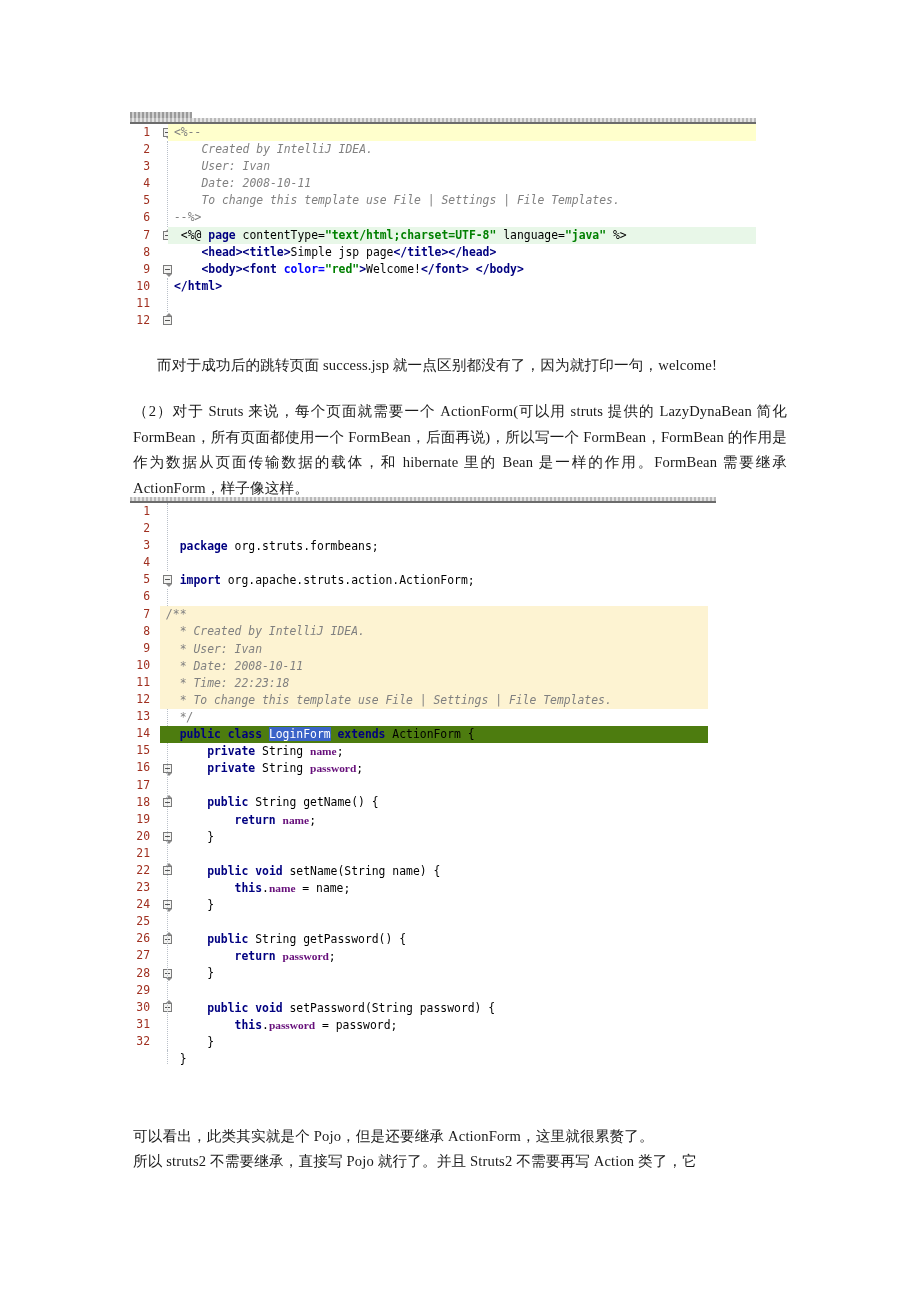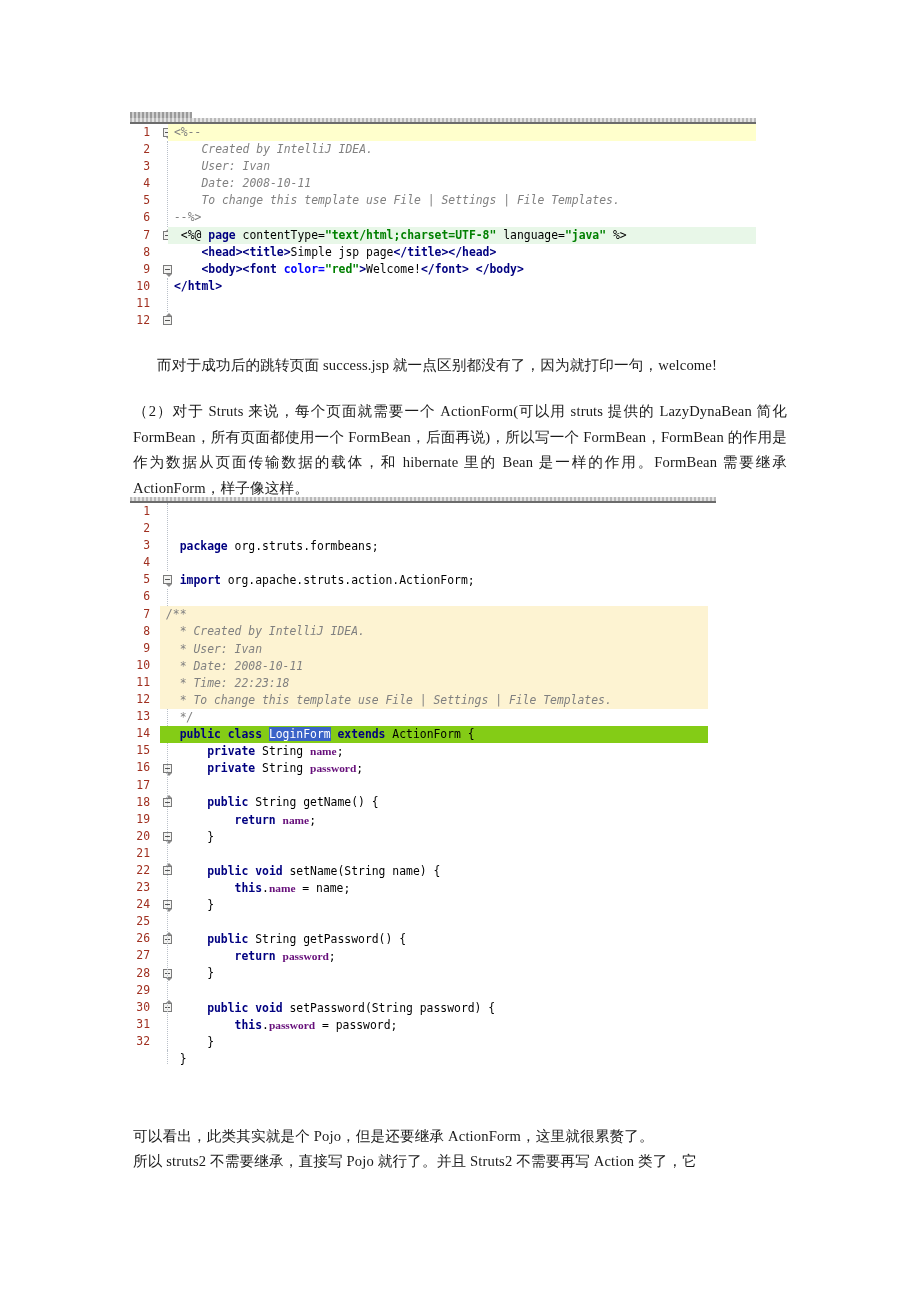--- a/index.html
+++ b/index.html
@@ -50,21 +50,21 @@
   }
   .gutter div{padding-right:2px;}
   .foldcol{
     position:absolute;width:20px;top:0;
   }
   .codearea{position:absolute;top:0;}
   .ln{position:relative;height:17.1px;white-space:pre;padding-left:6px;}
   .ln.hl-yellow{background:#ffffcc;}
   .ln.hl-cream{background:#fdf3d2;}
   .ln.hl-green{background:#e8f7e8;}
-  .ln.hl-selline{background:#84cc16;}
+  .ln.hl-selline{background:#4d7c0f;}
 
   
   .kw{color:#000080;font-weight:bold;}
   .tag{color:#000080;font-weight:bold;}
   .attr{color:#0000ff;font-weight:bold;}
   .str{color:#008000;font-weight:bold;}
   .cmt{color:#808080;font-style:italic;}
   .fld{color:#660e7a;font-weight:bold;font-family:Liberation Serif, serif;}
   .plain{color:#000000;}
   .sel{background:#3a63c8;color:#ffffff;}

